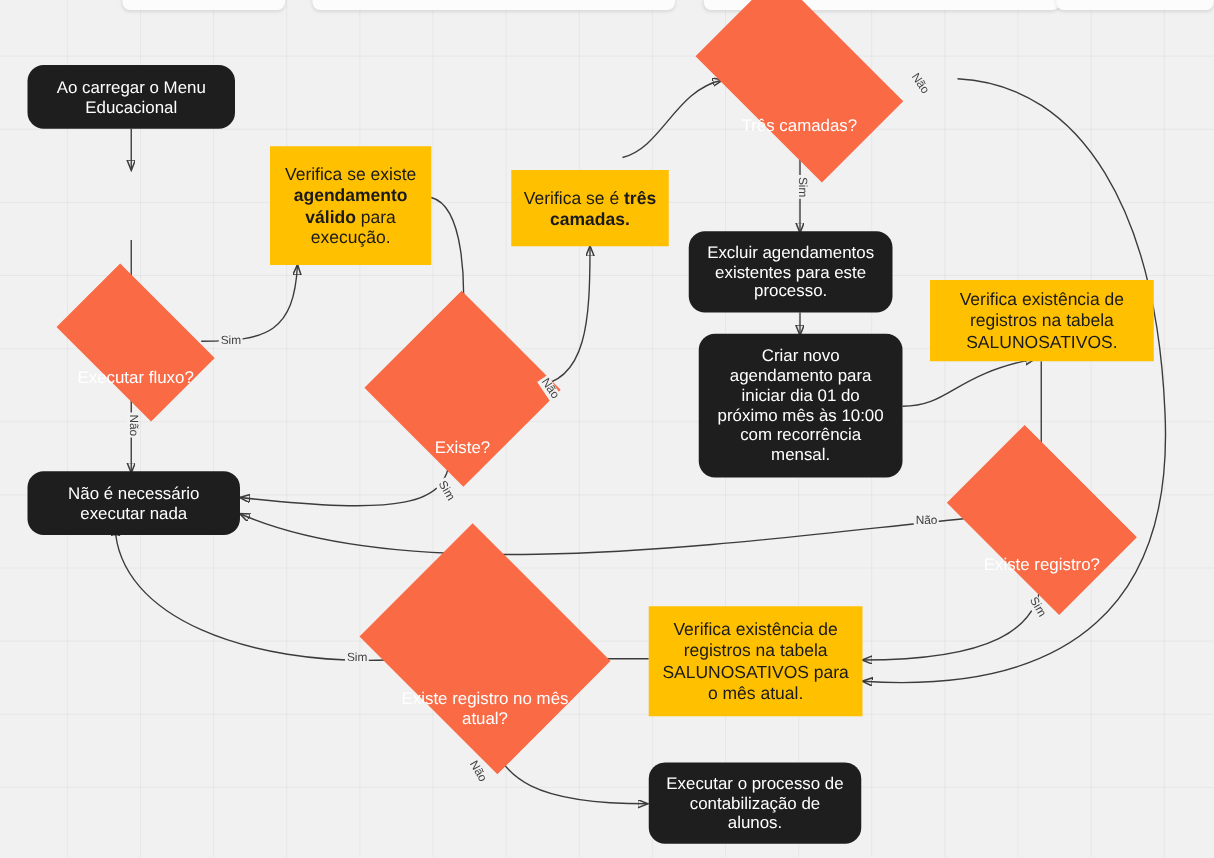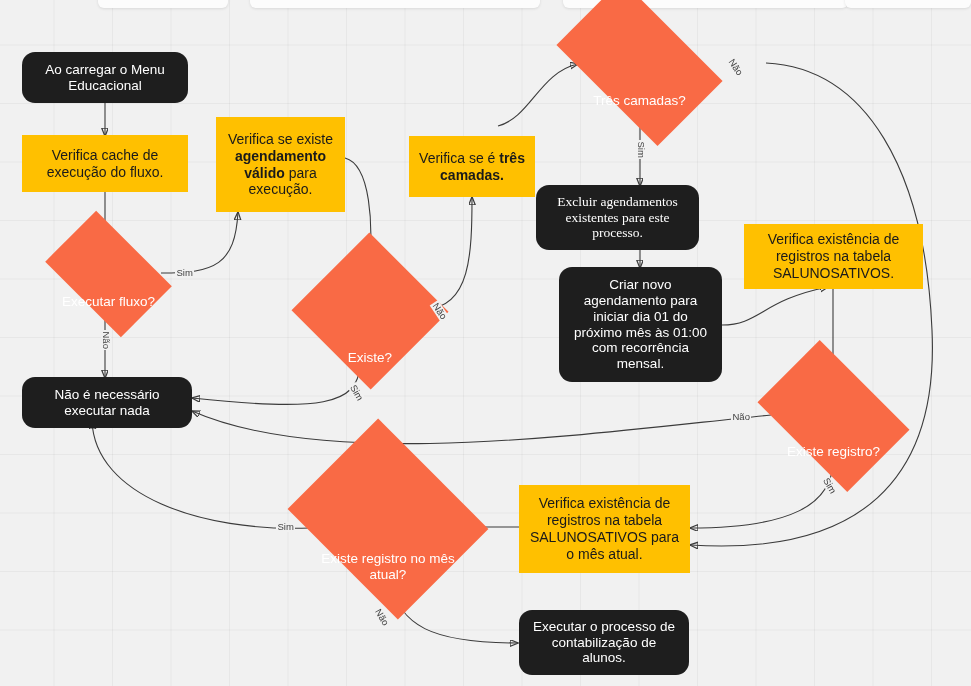--- a/index.html
+++ b/index.html
@@ -153,23 +153,20 @@
 
     <path d="M310,528 C200,532 95,495 92,421" marker-end="url(#ah)"></path>
 
     <path d="M390,582 C400,625 430,643 518,643" marker-end="url(#ah)"></path>
   </svg>
 
   <div class="node term" style="left:22px; top:52px; width:166px; height:51px;">
     <span>Ao carregar o Menu Educacional</span>
   </div>
 
-  <div class="node note" style="left:22px; top:135px; width:166px; height:57px;">
-    <span>Verifica cache de execução do fluxo.</span>
-  </div>
 
   <div class="node diamond" style="left:55px; top:238px; width:107px; height:72px;">
     <div class="dshape"></div>
     <div class="dlabel">Executar fluxo?</div>
   </div>
 
   <div class="node note" style="left:216px; top:117px; width:129px; height:95px;">
     <span>
       <span>Verifica se existe </span><b>agendamento válido</b><span> para execução.</span>
     </span>
@@ -184,26 +181,26 @@
   <div class="node diamond" style="left:314px; top:256px; width:112px; height:110px;">
     <div class="dshape"></div>
     <div class="dlabel">Existe?</div>
   </div>
 
   <div class="node diamond" style="left:568px; top:17px; width:143px; height:92px;">
     <div class="dshape"></div>
     <div class="dlabel">Três camadas?</div>
   </div>
 
-  <div class="node term" style="left:536px; top:185px; width:163px; height:65px;font-family:Liberation Serif, serif;">
+  <div class="node term" style="left:551px; top:185px; width:163px; height:65px;">
     <span>Excluir agendamentos existentes para este processo.</span>
   </div>
 
   <div class="node term" style="left:559px; top:267px; width:163px; height:115px;">
-    <span>Criar novo agendamento para iniciar dia 01 do próximo mês às 01:00 com recorrência mensal.</span>
+    <span>Criar novo agendamento para iniciar dia 01 do próximo mês às 10:00 com recorrência mensal.</span>
   </div>
 
   <div class="node note" style="left:744px; top:224px; width:179px; height:65px;">
     <span>Verifica existência de registros na tabela SALUNOSATIVOS.</span>
   </div>
 
   <div class="node diamond" style="left:770px; top:372px; width:127px; height:88px;">
     <div class="dshape"></div>
     <div class="dlabel">Existe registro?</div>
   </div>

